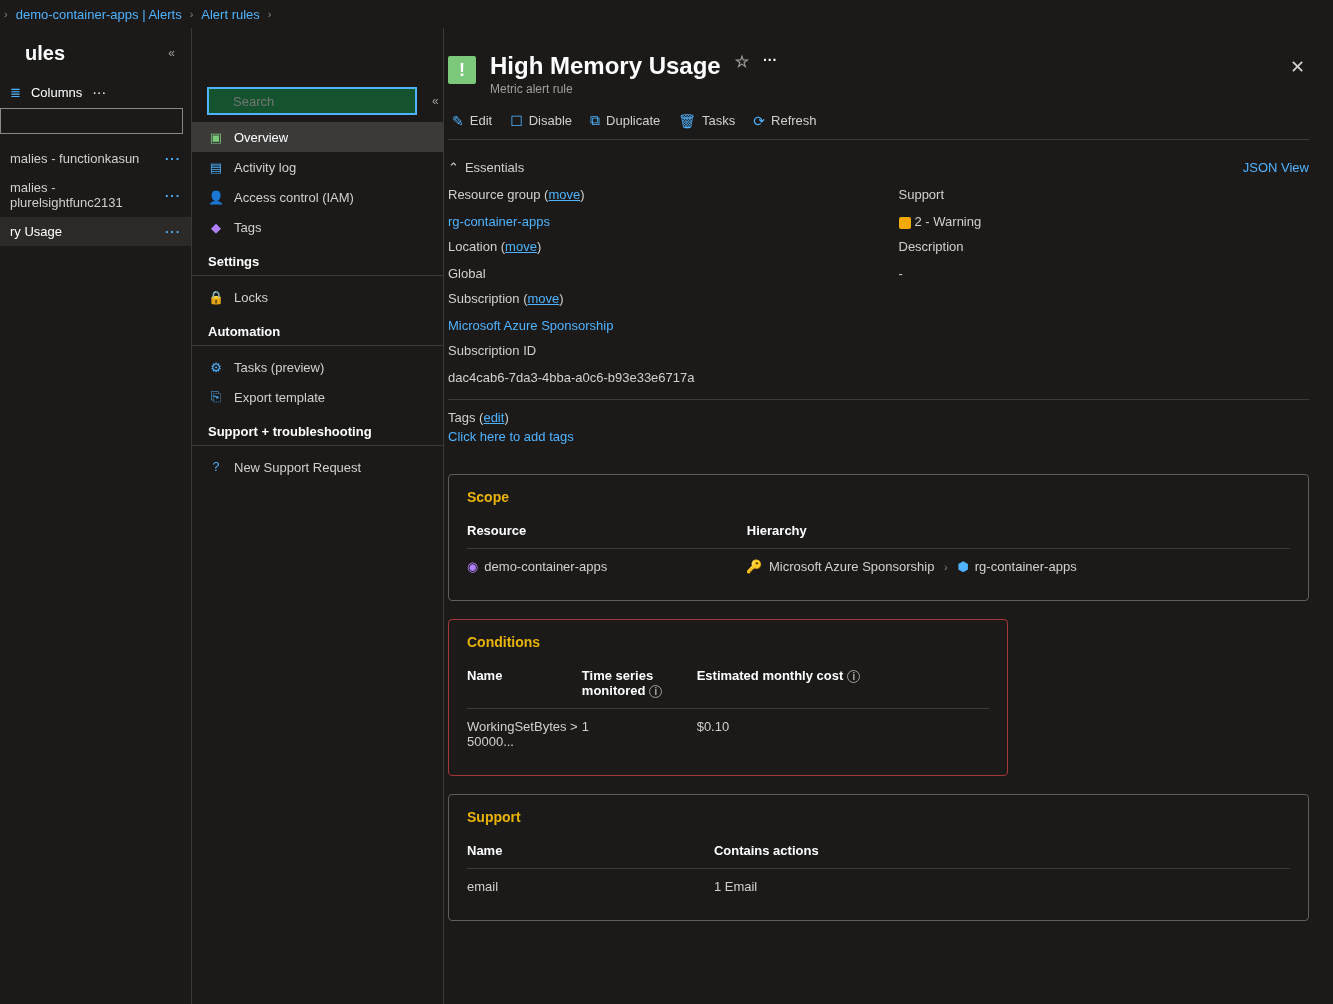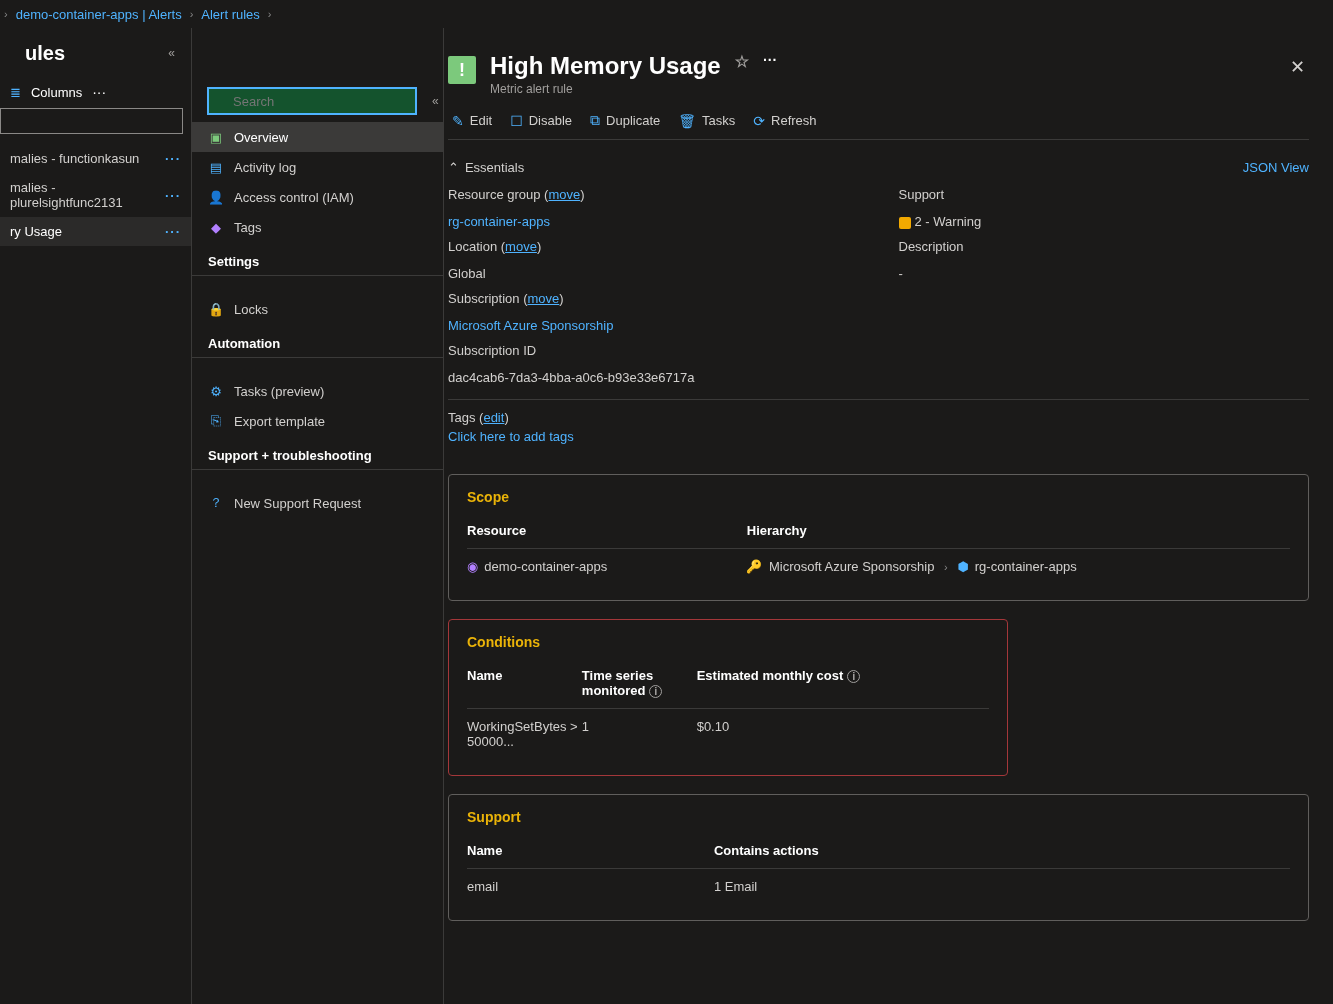--- a/index.html
+++ b/index.html
@@ -29,21 +29,21 @@
 .rule-item .dots { color: #4fb3ff; font-weight: 700; letter-spacing: 1px; }
 
 
 .nav-panel { width: 252px; border-right: 1px solid #3b3a39; display: flex; flex-direction: column; padding-top: 6px; }
 .nav-search-row { display: flex; align-items: center; gap: 10px; padding: 54px 8px 8px 16px; }
 .nav-search { flex: 1; height: 26px; background: #14532d; border: 1px solid #4fb3ff; outline: 1px solid #4fb3ff; padding: 0 6px 0 24px; color: #fff; font-size: 13px; position: relative; }
 .nav-search-wrap { position: relative; flex: 1; }
 .nav-search-wrap .sicon { position: absolute; left: 6px; top: 5px; color: #a19f9d; font-size: 13px; }
 .nav-item { display: flex; align-items: center; gap: 10px; padding: 7px 16px; font-size: 13px; color: #d2d0ce; cursor: pointer; }
 .nav-item.selected { background: #3b3a39; color: #fff; }
-.nav-section { padding: 12px 16px 6px 16px; font-size: 13px; font-weight: 600; color: #fff; border-bottom: 1px solid #3b3a39; margin-bottom: 18px; }
+.nav-section { padding: 12px 16px 6px 16px; font-size: 13px; font-weight: 600; color: #fff; border-bottom: 1px solid #3b3a39; margin-bottom: 6px; }
 .nav-icon { width: 16px; height: 16px; display: inline-flex; align-items: center; justify-content: center; font-size: 13px; }
 .ic-overview { color: #7cc97c; }
 .ic-activity { color: #4fb3ff; }
 .ic-iam { color: #f2a900; }
 .ic-tags { color: #b280ff; }
 .ic-lock { color: #a19f9d; }
 .ic-tasks { color: #4fb3ff; }
 .ic-export { color: #4fb3ff; }
 .ic-support { color: #4fb3ff; }
 

